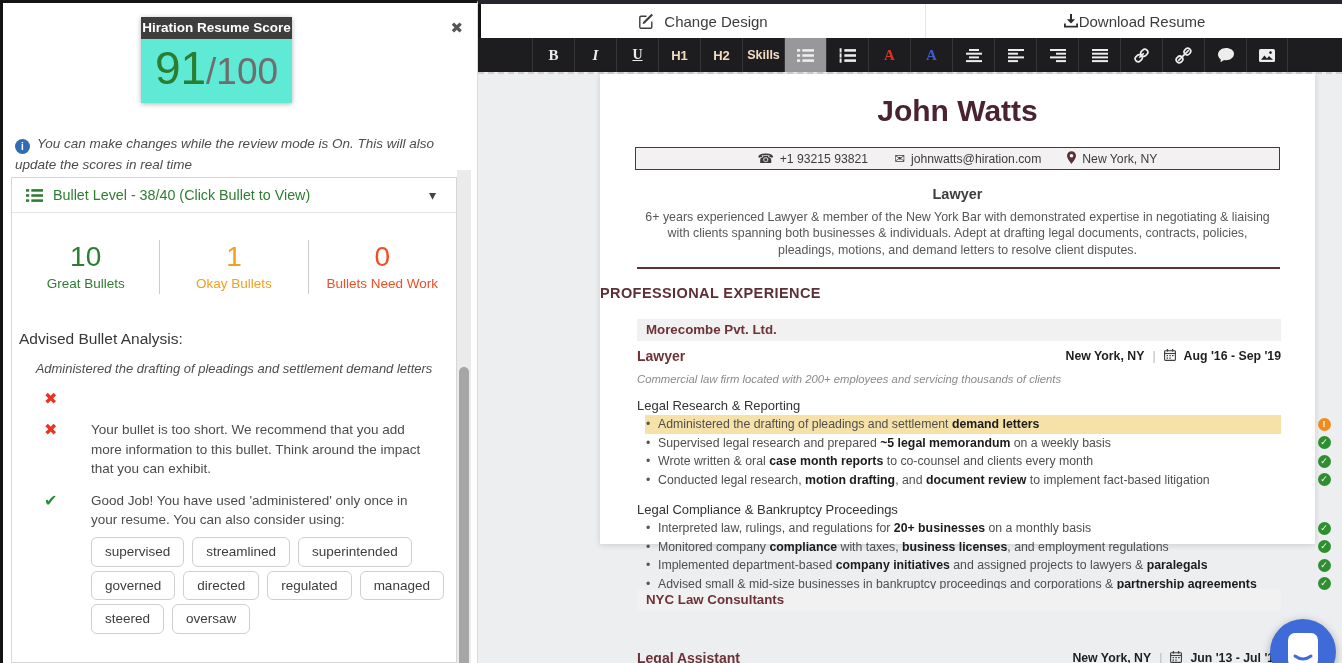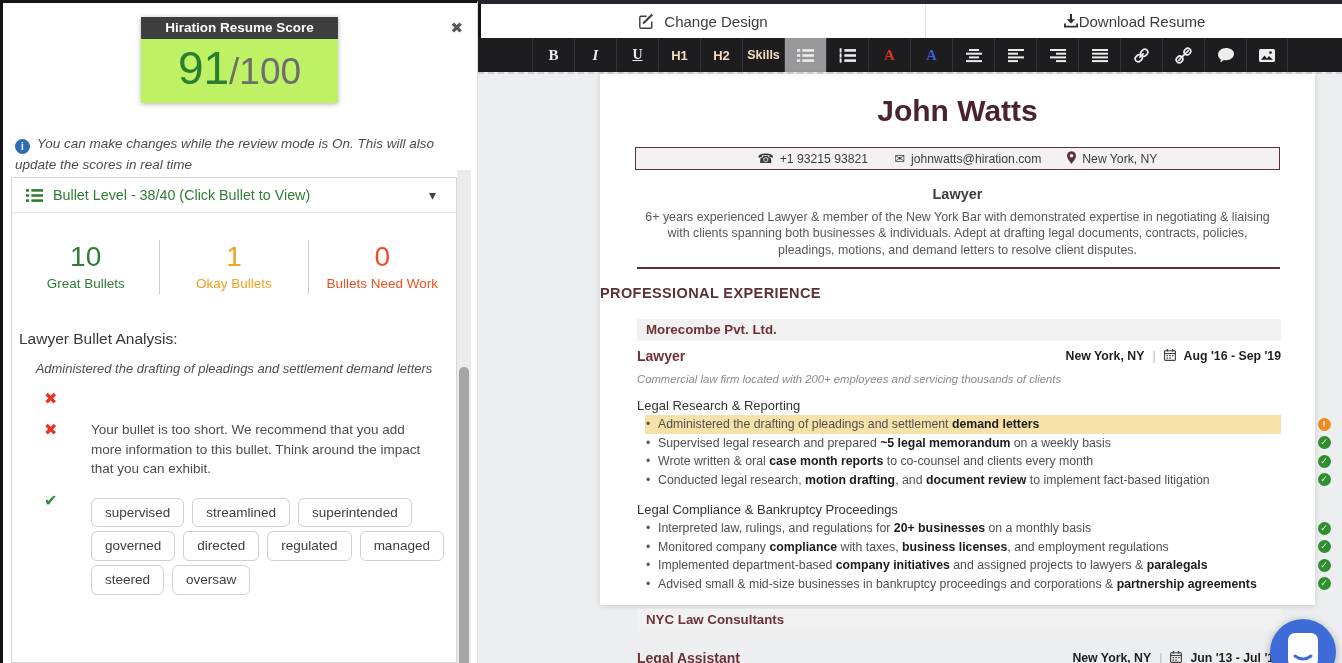--- a/index.html
+++ b/index.html
@@ -30,37 +30,37 @@
   .lb-bold{font-weight:700;font-size:15px;}
   .lb-italic{font-style:italic;font-weight:700;font-size:15px;}
   .lb-underline{font-weight:700;font-size:14px;text-decoration:underline;}
   .lb-h{font-family:"Liberation Sans",sans-serif;font-weight:700;font-size:13px;color:#f2dcc0;}
   .lb-skills{font-family:"Liberation Sans",sans-serif;font-weight:700;font-size:12.5px;color:#f2dcc0;}
   .lb-ared{font-weight:700;font-size:15px;color:#e03222;}
   .lb-ablue{font-weight:700;font-size:15px;color:#3c5cd6;}
 
   
   .editor{left:478px;top:72px;width:864px;height:591px;background:#eceef0;border-top:2px dashed #d0d0d0;}
-  .page{position:absolute;left:122px;top:0;width:715px;height:531px;background:#fff;
+  .page{position:absolute;left:122px;top:0;width:715px;height:470px;background:#fff;
     box-shadow:0 1px 6px rgba(0,0,0,0.15);}
 
   
   .r-name{left:0;top:20px;width:715px;text-align:center;font-size:30px;font-weight:700;color:#4a232e;}
   .r-contact{left:35px;top:73px;width:645px;height:23px;background:#f4f1f2;border:1px solid #5d3037;
     display:flex;align-items:center;justify-content:center;gap:26px;font-size:12.2px;color:#3c3c3c;}
   .r-contact .c-item{display:flex;align-items:center;gap:6px;}
   .r-contact .uni{font-size:13px;color:#3c3c3c;}
   .r-title{left:0;top:112px;width:715px;text-align:center;font-size:14.5px;font-weight:700;color:#3d3d3d;}
   .r-summary{left:38px;top:135px;width:639px;text-align:center;font-size:12.4px;color:#575757;line-height:1.32;}
   .r-hr{left:37px;top:193px;width:643px;height:2px;background:#5d3037;}
   .r-sect{left:0;top:211px;width:715px;font-size:14.5px;font-weight:700;color:#5d3037;
     letter-spacing:0.4px;}
   .r-band{left:37px;width:644px;height:22px;background:#f1f1f1;font-size:13.3px;font-weight:700;
     color:#6d3138;line-height:22px;padding-left:9px;}
-  .band1{top:245px;} .band2{top:535px;}
+  .band1{top:245px;} .band2{top:515px;}
   .r-rolerow{left:37px;width:644px;display:flex;justify-content:space-between;align-items:center;}
   .rr1{top:274px;} .rr2{top:576px;}
   .r-role{font-size:14px;font-weight:700;color:#6d3138;}
   .r-meta{display:flex;align-items:center;gap:8px;font-size:12.3px;font-weight:700;color:#1f1f1f;}
   .r-meta .pipe{color:#b9b9b9;font-weight:400;}
   .r-desc{left:37px;top:299px;font-style:italic;font-size:11.3px;color:#8a8a8a;}
   .r-gh{left:37px;font-size:13px;color:#333;}
   .gh1{top:324px;} .gh2{top:428px;}
   .r-bullets{left:45px;width:636px;}
   .bl1{top:341px;} .bl2{top:445px;}
@@ -76,21 +76,21 @@
   .badge-slot{height:18.5px;display:flex;align-items:center;justify-content:center;}
   .badge{width:13px;height:13px;border-radius:50%;display:flex;align-items:center;justify-content:center;
     font-size:9px;color:#fff;line-height:1;}
   .badge.ok{background:#2e8f2e;}
   .badge.warning{background:#f08b1f;font-weight:700;font-size:9px;}
 
   
   .panel{left:0;top:0;width:478px;height:663px;background:#fff;border-left:3px solid #141414;
     border-top:3px solid #141414;border-right:1px solid #dcdcdc;z-index:10;}
   .close-x{position:absolute;right:14px;top:16px;font-size:15px;color:#555;cursor:pointer;}
-  .score-card{position:absolute;left:138px;top:14px;width:197px;background:#bef264;
+  .score-card{position:absolute;left:138px;top:14px;width:151px;background:#5eead4;
     box-shadow:0 1px 5px rgba(0,0,0,0.3);}
   .score-head{background:#3e3e3e;color:#fff;font-size:13.5px;font-weight:700;text-align:center;
     height:22px;line-height:22px;}
   .score-body{display:flex;align-items:baseline;justify-content:center;padding:6px 0 12px;}
   .score-num{font-size:46px;color:#2b7e2f;line-height:1;}
   .score-total{font-size:37px;color:#6e6e6e;line-height:1;}
   .info-note{position:absolute;left:12px;top:131px;width:455px;font-style:italic;font-size:13.5px;
     color:#4c4c4c;line-height:1.55;}
   .info-ic{display:inline-flex;width:15px;height:15px;border-radius:50%;background:#2f6cb3;color:#fff;
     font-size:10px;font-weight:700;font-style:normal;align-items:center;justify-content:center;
@@ -457,35 +457,36 @@
           <div class="count-num">1</div>
           <div class="count-label">Okay Bullets</div>
         </div>
         <div class="count-div"></div>
         <div class="count-cell c-red">
           <div class="count-num">0</div>
           <div class="count-label">Bullets Need Work</div>
         </div>
       </div>
 
-    <div class="an-head">Lawyer Bullet Analysis:</div>
+    <div class="an-head">Advised Bullet Analysis:</div>
     <div class="an-bullet">Administered the drafting of pleadings and settlement demand letters</div>
     <div class="an-items">
         <div class="an-item">
           <span class="an-ic err">✖</span>
         </div>
         <div class="an-item">
           <span class="an-ic err">✖</span>
           <div class="an-text">
             <div>Your bullet is too short. We recommend that you add more information to this bullet. Think around the impact that you can exhibit.</div>
           </div>
         </div>
         <div class="an-item">
           <span class="an-ic okk">✔</span>
           <div class="an-text">
+            <div>Good Job! You have used 'administered' only once in your resume. You can also consider using:</div>
             <div class="chips">
               <span class="chip">supervised</span>
               <span class="chip">streamlined</span>
               <span class="chip">superintended</span>
               <span class="chip">governed</span>
               <span class="chip">directed</span>
               <span class="chip">regulated</span>
               <span class="chip">managed</span>
               <span class="chip">steered</span>
               <span class="chip">oversaw</span>

